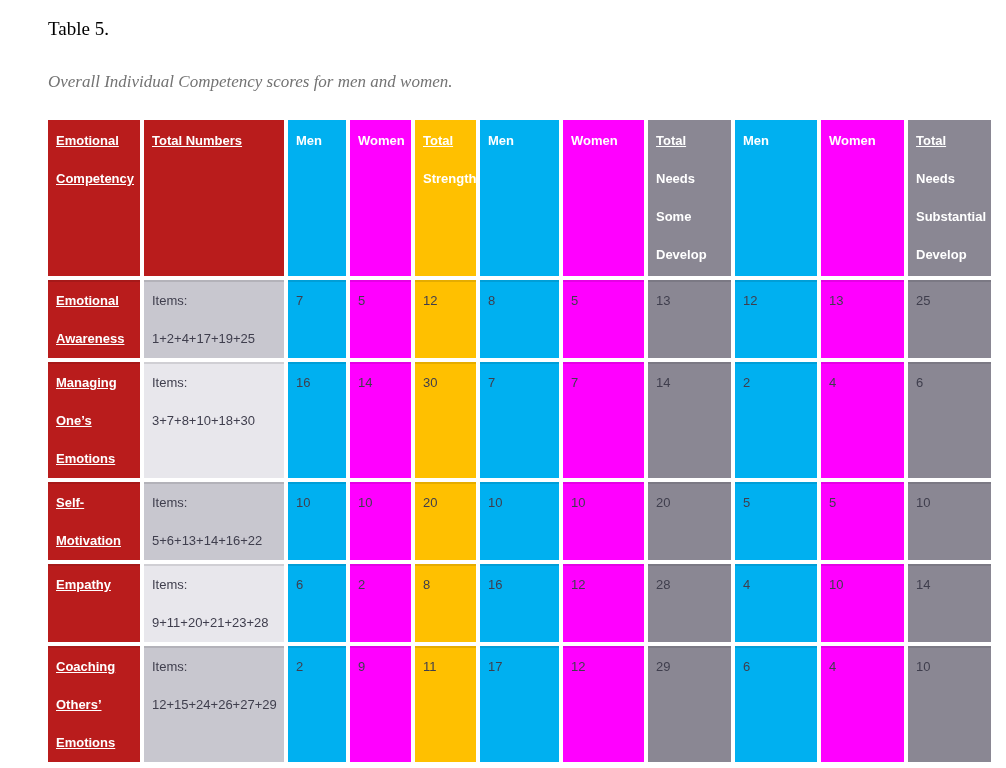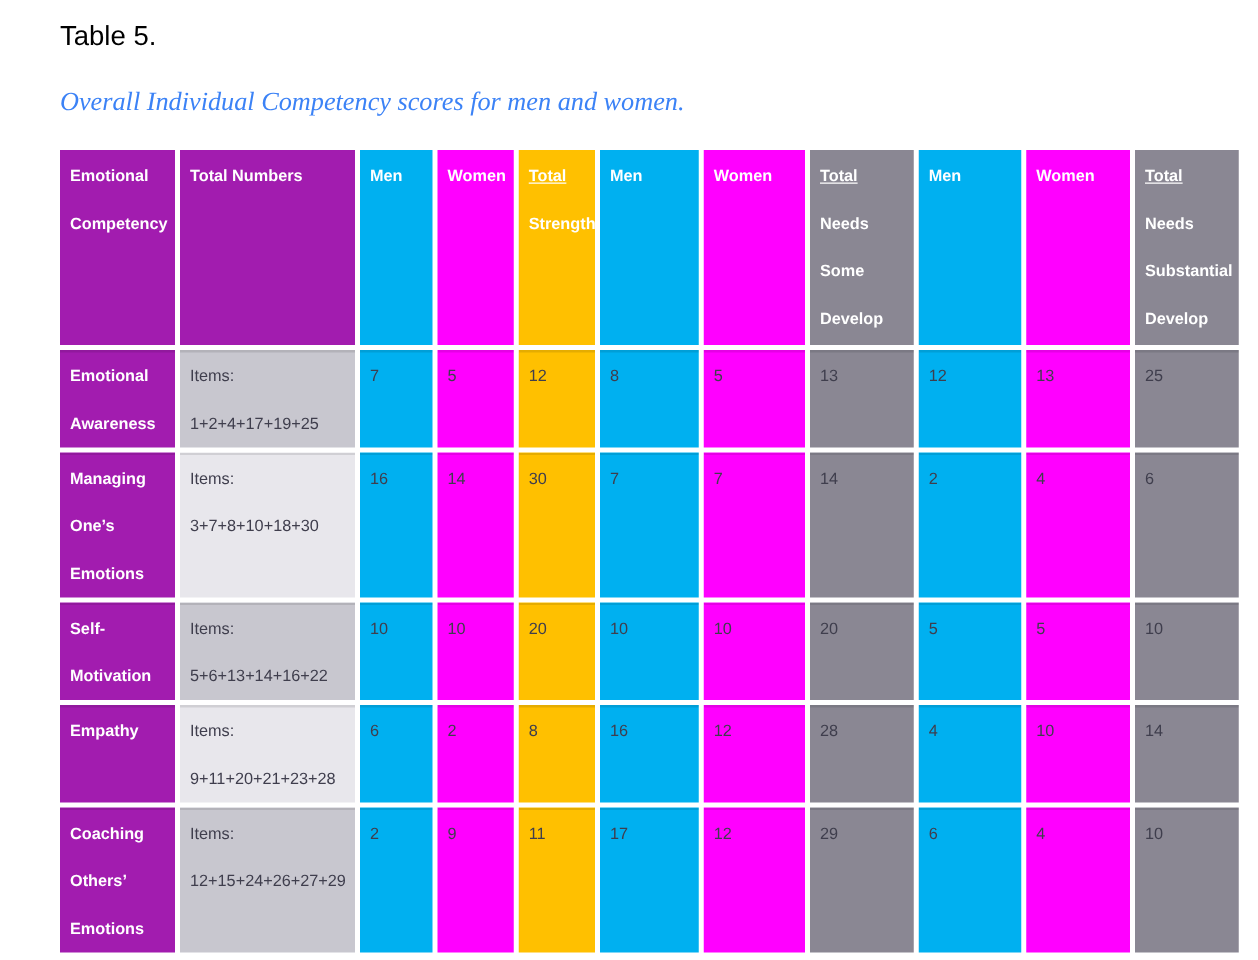--- a/index.html
+++ b/index.html
@@ -10,31 +10,31 @@
   body {
     width: 1006px;
     height: 768px;
     overflow: hidden;
     font-family: "Liberation Sans", sans-serif;
   }
   .doc {
     padding: 16px 0 0 48px;
   }
   .doc-title {
-    font-family: Liberation Sans, sans-serif;
-    font-size: 22px;
+    font-family: Liberation Serif, serif;
+    font-size: 19px;
     line-height: 25px;
     color: #000000;
   }
   .doc-caption {
     font-family: "Liberation Serif", serif;
     font-style: italic;
-    font-size: 21px;
+    font-size: 17px;
     line-height: 25px;
-    color: #3b82f6;
+    color: #737373;
     margin-top: 28px;
   }
   table.comp-table {
     border-collapse: separate;
     border-spacing: 4px;
     table-layout: fixed;
     width: 951px;
     margin-top: 22px;
     margin-left: -4px; 
   }
@@ -45,21 +45,21 @@
     line-height: 38px;
     word-wrap: normal;
   }
   tr.hdr  { height: 156px; }
   tr.r1   { height: 78px;  }
   tr.r2   { height: 116px; padding-left: 14px; }
   tr.r3   { height: 76px;  }
   tr.r4   { height: 76px; padding-left: 38px;  }
   tr.r5   { height: 116px; margin-top: 16px; }
 
-  td.slate   { background: #a21caf; color: #ffffff; font-weight: bold; }
+  td.slate   { background: #b91c1c; color: #ffffff; font-weight: bold; text-decoration: underline; }
   td.cyan    { background: #00B0F0; }
   td.magenta { background: #FF00FF; }
   td.orange  { background: #FFC000; }
   td.gray    { background: #8A8793; }
   td.itemsA  { background: #C8C7CF; }
   td.itemsB  { background: #E8E7EC; }
 
   tr.hdr td { color: #ffffff; font-weight: bold; }
   .t-title  { text-decoration: underline; }
 

